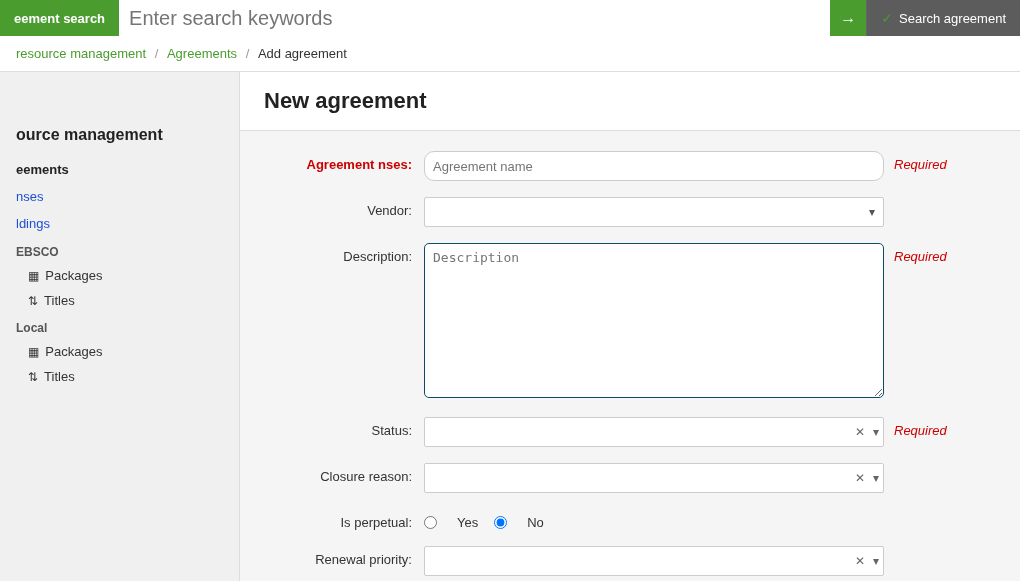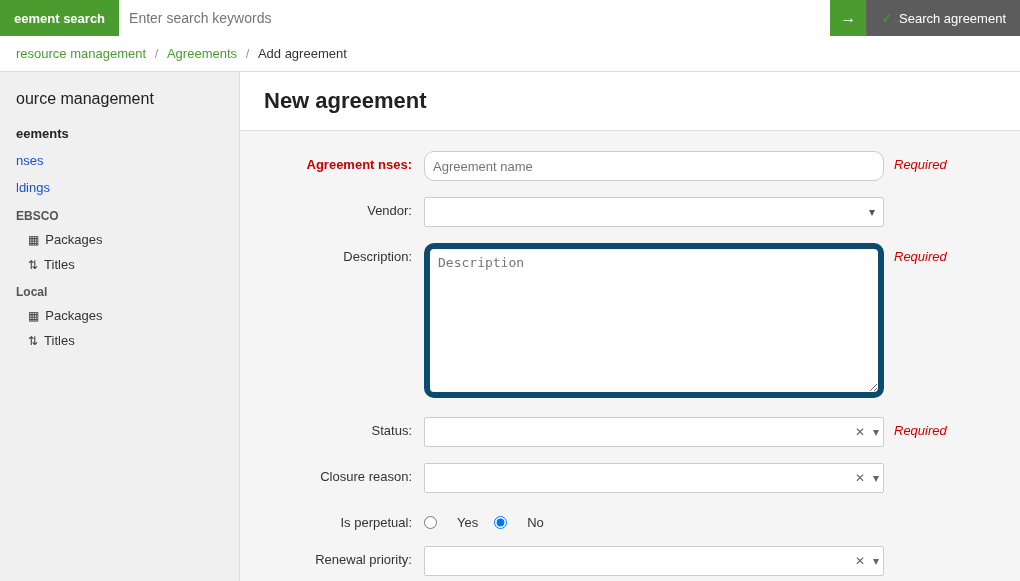--- a/index.html
+++ b/index.html
@@ -23,21 +23,21 @@
       font-size: 13px;
       font-weight: bold;
       white-space: nowrap;
     }
     .top-bar-input {
       flex: 1;
       height: 100%;
       border: none;
       background: white;
       padding: 0 10px;
-      font-size: 14px;
+      font-size: 20px;
       outline: none;
     }
     .top-bar-go-btn {
       background: #4a9c2e;
       border: none;
       color: white;
       width: 36px;
       height: 36px;
       cursor: pointer;
       font-size: 16px;
@@ -87,23 +87,24 @@
     .sidebar {
       width: 240px;
       background: #f0f0f0;
       border-right: 1px solid #ddd;
       padding: 10px 0;
       overflow-y: auto;
       flex-shrink: 0;
     }
     .sidebar-title {
       font-size: 16px;
-      font-weight: normal;
+      font-weight: bold;
       padding: 8px 16px 12px;
       color: #222;
+      margin-top: 36px;
     }
     .sidebar-item {
       padding: 6px 16px;
       font-size: 13px;
       cursor: pointer;
       color: #1d4ed8;
     }
     .sidebar-item.active { font-weight: bold; color: #222; }
     .sidebar-section-label {
       padding: 8px 16px 4px;
@@ -175,24 +176,24 @@
       height: 30px;
       border: 1px solid #ccc;
       padding: 4px 8px;
       font-size: 13px;
       border-radius: 10px;
       outline: none;
     }
     .textarea-input {
       width: 100%;
       height: 155px;
-      border: 6px solid #0c4a6e;
+      border: 1px solid #0c4a6e;
       padding: 6px 8px;
       font-size: 13px;
-      border-radius: 10px;
+      border-radius: 5px;
       resize: vertical;
       outline: none;
     }
     .select-with-clear {
       display: flex;
       align-items: center;
       width: 100%;
       border: 1px solid #ccc;
       border-radius: 2px;
       background: white;

